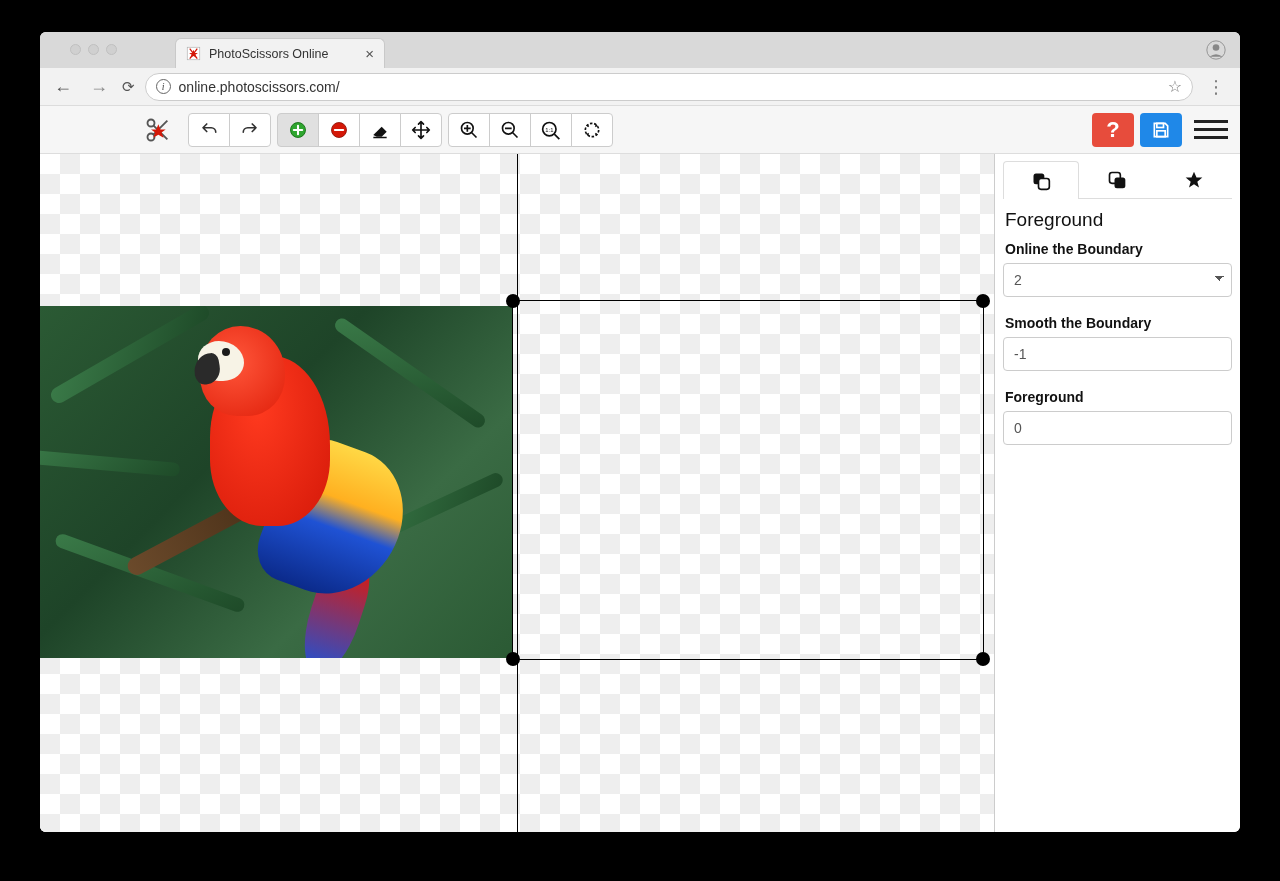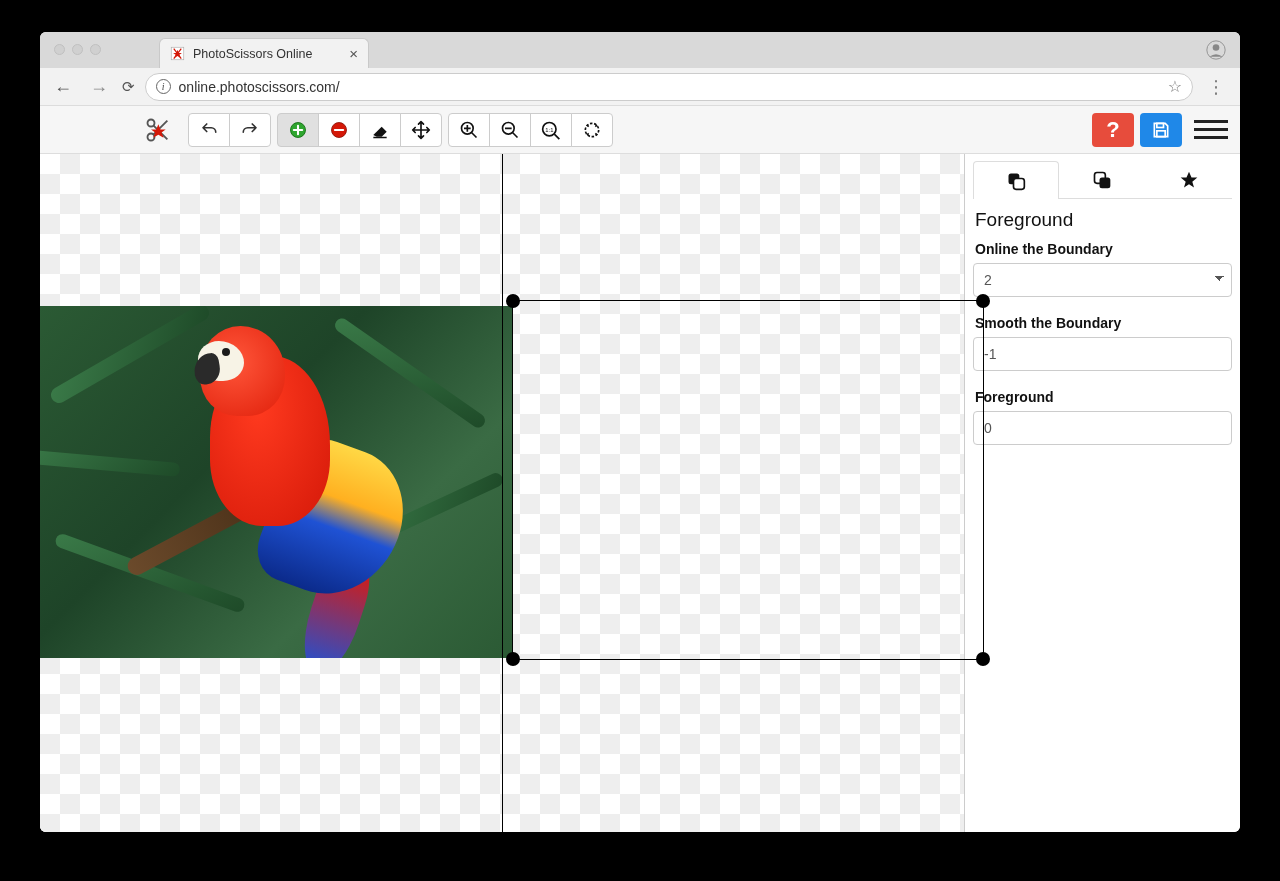--- a/index.html
+++ b/index.html
@@ -22,21 +22,21 @@
     display: flex;
     flex-direction: column;
     overflow: hidden;
   }
   
   .tab-bar {
     height: 36px;
     background: #d9d9d9;
     display: flex;
     align-items: flex-end;
-    padding-left: 8px;
+    padding-left: 24px;
     position: relative;
   }
   .traffic-lights {
     display: flex;
     gap: 7px;
     padding: 12px 10px 0 6px;
     align-self: flex-start;
   }
   .tl { width: 11px; height: 11px; border-radius: 50%; background:#d0d0d0; border:1px solid #c0c0c0;}
   .tab {
@@ -157,21 +157,21 @@
   .p-tail { position:absolute; left:160px; top:230px; width:50px; height:120px; background:linear-gradient(180deg,#e01808,#1f52d4); transform:rotate(18deg); border-radius:40% 40% 60% 60%;}
   .branch { position:absolute; left:80px; top:220px; width:150px; height:18px; background:linear-gradient(90deg,#6b4a2b,#4a3018); border-radius:10px; transform:rotate(-28deg);}
   .leaf { position:absolute; background:linear-gradient(135deg,#3a7a48,#1e4a28); }
   .l1 { left:0; top:40px; width:180px; height:16px; transform:rotate(-30deg); border-radius:8px;}
   .l2 { left:10px; top:260px; width:200px; height:14px; transform:rotate(20deg); border-radius:8px;}
   .l3 { left:280px; top:60px; width:180px; height:14px; transform:rotate(35deg); border-radius:8px;}
   .l4 { left:300px; top:200px; width:170px; height:14px; transform:rotate(-25deg); border-radius:8px;}
   .l5 { left:-20px; top:150px; width:160px; height:14px; transform:rotate(5deg); border-radius:8px;}
   
   .side-panel {
-    width:276px;
+    width:246px;
     background:#fff;
     border-left:1px solid #ccc;
     padding:6px 8px;
     font-size:14px;
     color:#111;
   }
   .side-tabs { display:flex; border-bottom:1px solid #ddd;}
   .side-tab { flex:1; height:38px; display:flex; align-items:center; justify-content:center; cursor:pointer; border:1px solid transparent; border-bottom:none; border-radius:4px 4px 0 0;}
   .side-tab.active { border-color:#ddd; background:#fff; position:relative; top:1px;}
   .panel-title { font-size:19px; margin:10px 2px 10px; font-weight:500;}

